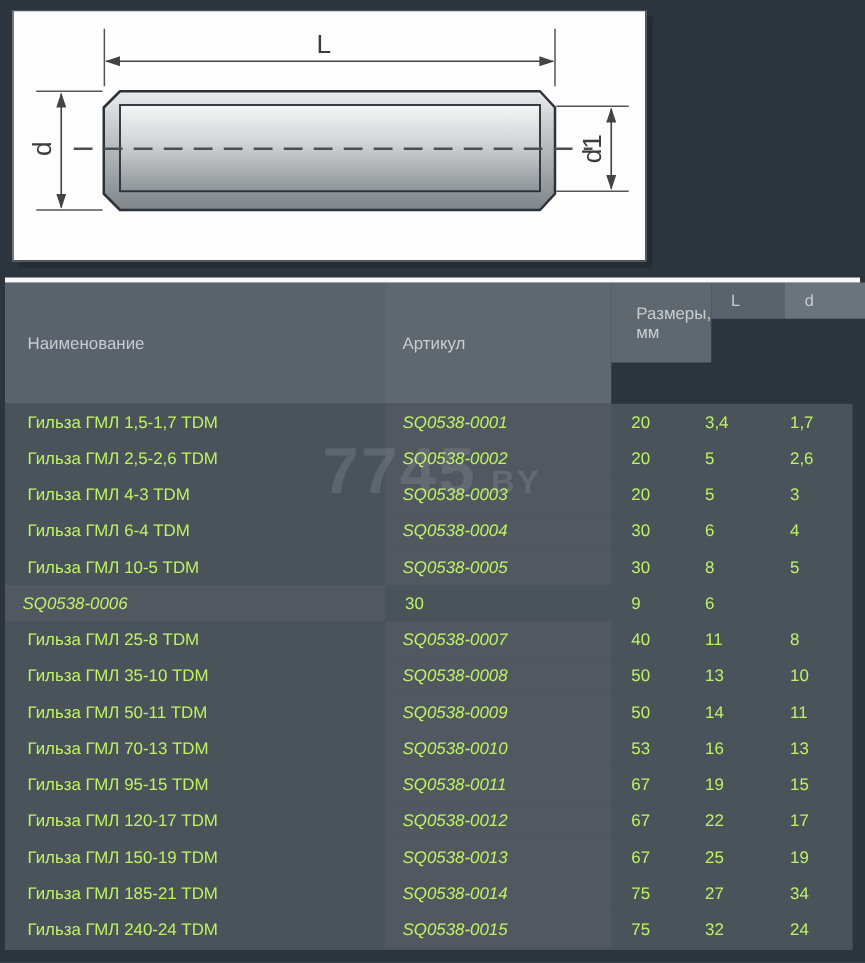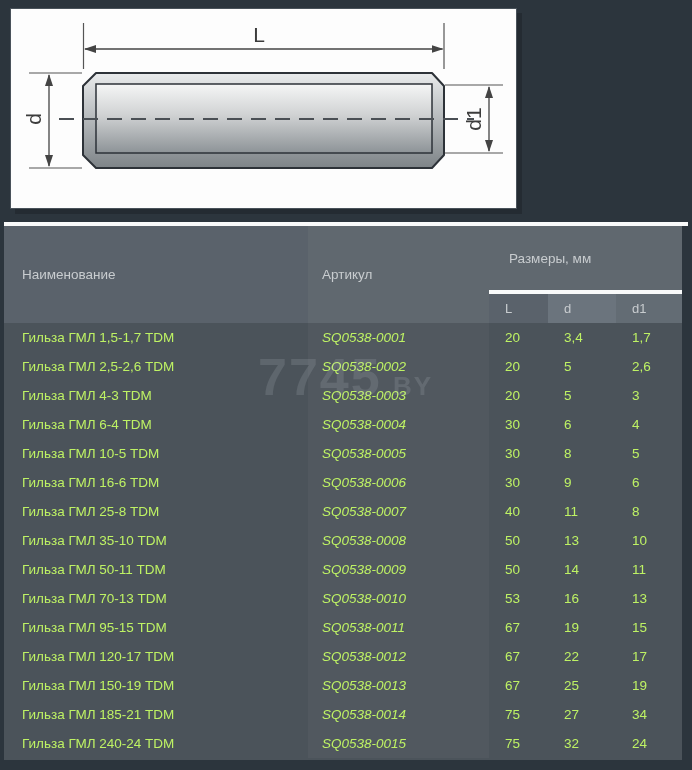--- a/index.html
+++ b/index.html
@@ -27,21 +27,21 @@
   .watermark .wm-suffix{font-size:26px;line-height:29px;margin-left:2px;}
   
   .tbl-topline{position:absolute;left:4px;top:222px;width:684px;height:4px;background:#f9fafa;z-index:2;}
   .tbl-header{
     position:absolute;left:4px;top:226px;width:678px;height:97px;
     display:grid;grid-template-columns:304px 181px 193px;
     color:#c8cccf;font-size:13.5px;
   }
   .h-name{background:#5a626b;display:flex;align-items:center;padding-left:18px;box-sizing:border-box;}
   .h-article{background:#60686f;display:flex;align-items:center;padding-left:14px;box-sizing:border-box;}
-  .h-dims{display:flex;flex-direction:column;}
+  .h-dims{display:flex;flex-direction:row;}
   .h-dims-title{background:#60686f;height:64px;display:flex;align-items:center;padding-left:20px;box-sizing:border-box;}
   .h-dims-line{height:4px;background:#f9fafa;}
   .h-sub{height:29px;display:grid;grid-template-columns:59px 68px 66px;font-size:13px;}
   .h-sub > div{display:flex;align-items:center;padding-left:16px;box-sizing:border-box;}
   .h-sub-l{background:#5a626b;}
   .h-sub-d{background:#6b747d;}
   .h-sub-d1{background:#636c74;}
   .tbl-rows{
     position:absolute;left:4px;top:323px;width:678px;
     background:#4b535a;padding-bottom:2px;
@@ -154,21 +154,20 @@
 
   <div class="trow">
     <div class="cell c-name">Гильза ГМЛ 10-5 TDM</div>
     <div class="cell c-art">SQ0538-0005</div>
     <div class="cell c-l">30</div>
     <div class="cell c-d">8</div>
     <div class="cell c-d1">5</div>
   </div>
 
   <div class="trow">
-    <div class="cell c-name">Гильза ГМЛ 16-6 TDM</div>
     <div class="cell c-art">SQ0538-0006</div>
     <div class="cell c-l">30</div>
     <div class="cell c-d">9</div>
     <div class="cell c-d1">6</div>
   </div>
 
   <div class="trow">
     <div class="cell c-name">Гильза ГМЛ 25-8 TDM</div>
     <div class="cell c-art">SQ0538-0007</div>
     <div class="cell c-l">40</div>

